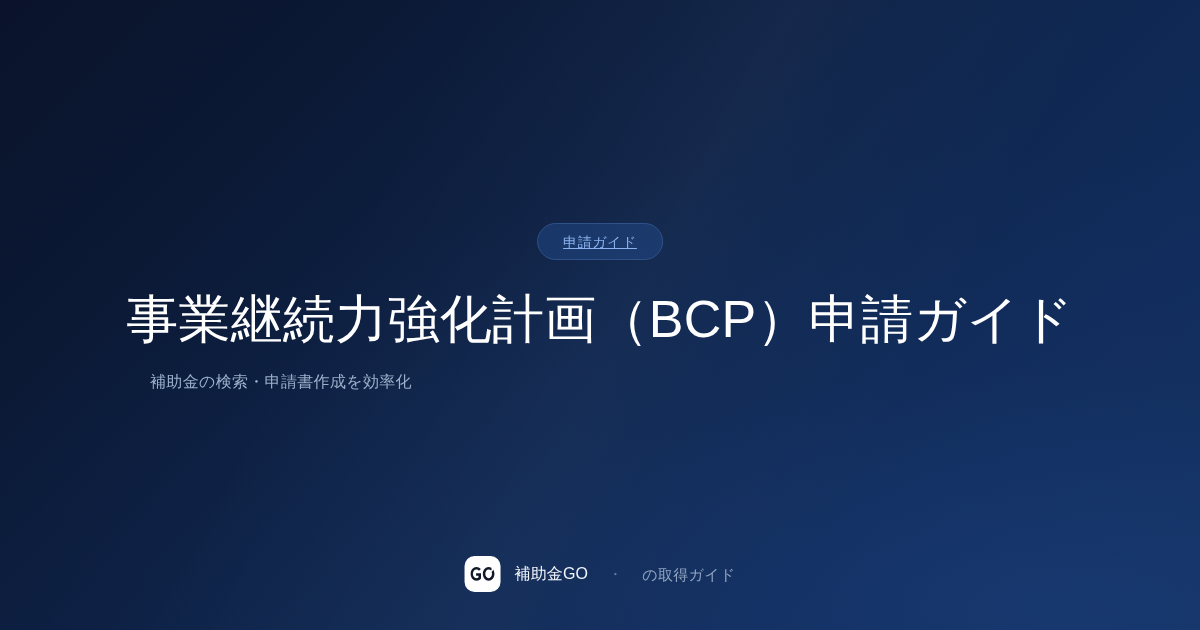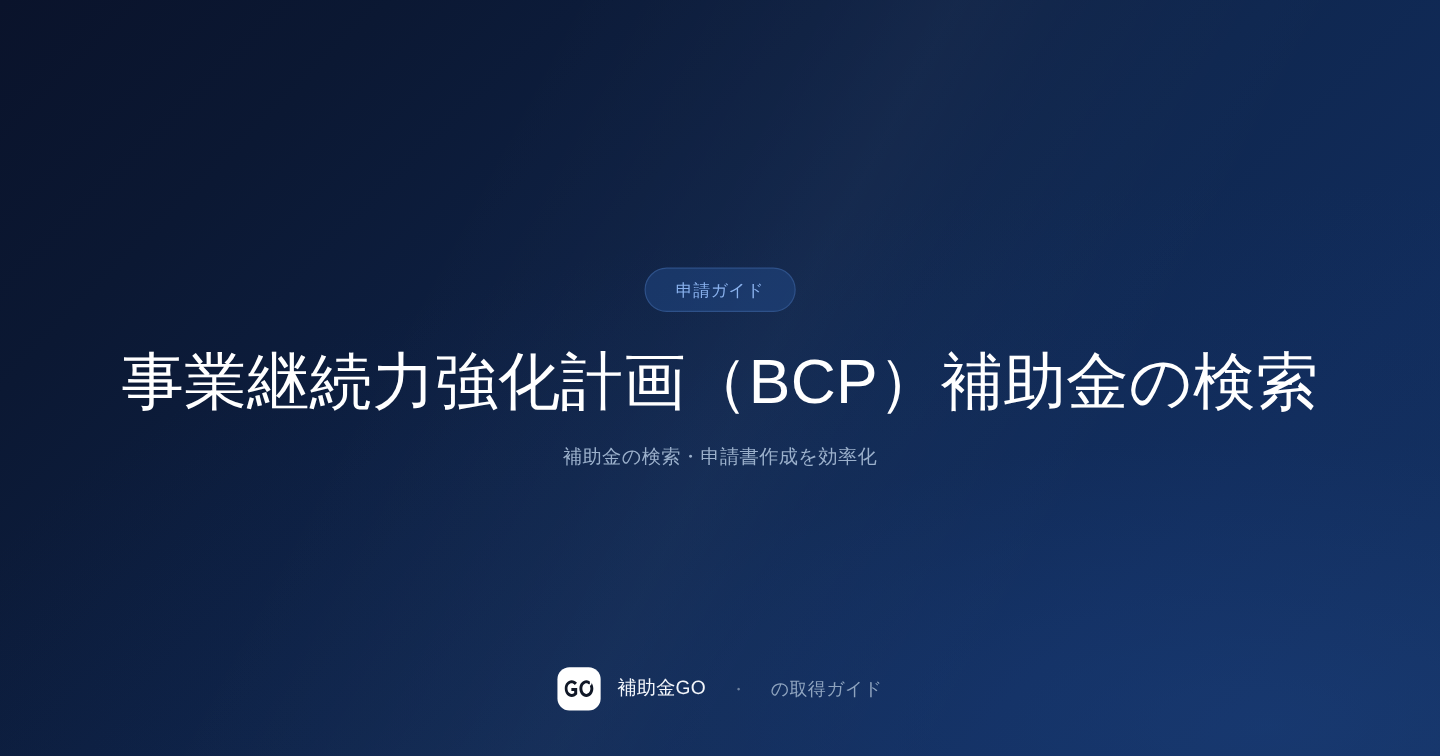--- a/index.html
+++ b/index.html
@@ -76,20 +76,21 @@
     align-items: center;
     justify-content: center;
     border-radius: 999px;
     background: rgba(38,82,152,0.40);
     border: 1px solid #2e5189;
     color: #8ab2ee;
     font-size: 14px;
     line-height: 1;
     letter-spacing: 0.04em;
     white-space: nowrap;
+    text-decoration: underline;
   }
 
   
   .title {
     position: absolute;
     top: 289px;
     left: 50%;
     transform: translateX(-50%);
     width: 1100px;
     text-align: center;
@@ -101,21 +102,20 @@
     white-space: nowrap;
   }
 
   
   .subtitle {
     position: absolute;
     top: 370px;
     left: 50%;
     transform: translateX(-50%);
     width: 900px;
-    text-align: center;
     color: #9bb0cb;
     font-size: 16px;
     line-height: 1.5;
     letter-spacing: 0.02em;
     white-space: nowrap;
   }
 
   
   .footer {
     position: absolute;
@@ -169,21 +169,21 @@
 
   <div class="sheen"></div>
   <div class="glow"></div>
 
   <div class="content">
 
     <div class="badge">
       <span>申請ガイド</span>
     </div>
 
-    <h1 class="title">事業継続力強化計画（BCP）補助金の検索</h1>
+    <h1 class="title">事業継続力強化計画（BCP）申請ガイド</h1>
 
     <p class="subtitle">補助金の検索・申請書作成を効率化</p>
 
     <div class="footer">
 
       <span class="logo-mark">
         <svg width="26" height="16" viewBox="0 0 26 16" aria-hidden="true">
 
           <path d="M11.3 3.05C10.15 1.7 8.55 0.9 6.85 0.9 3.6 0.9 1.1 3.9 1.1 7.85c0 3.95 2.5 6.95 5.8 6.95 1.8 0 3.4-0.8 4.55-2.2V7.35H6.6v2.5h2.35v1.6c-0.6 0.5-1.35 0.8-2.15 0.8-2 0-3.45-2-3.45-4.4 0-2.4 1.45-4.4 3.4-4.4 1.05 0 2.0 0.5 2.7 1.35z" fill="#111827"></path>
 

